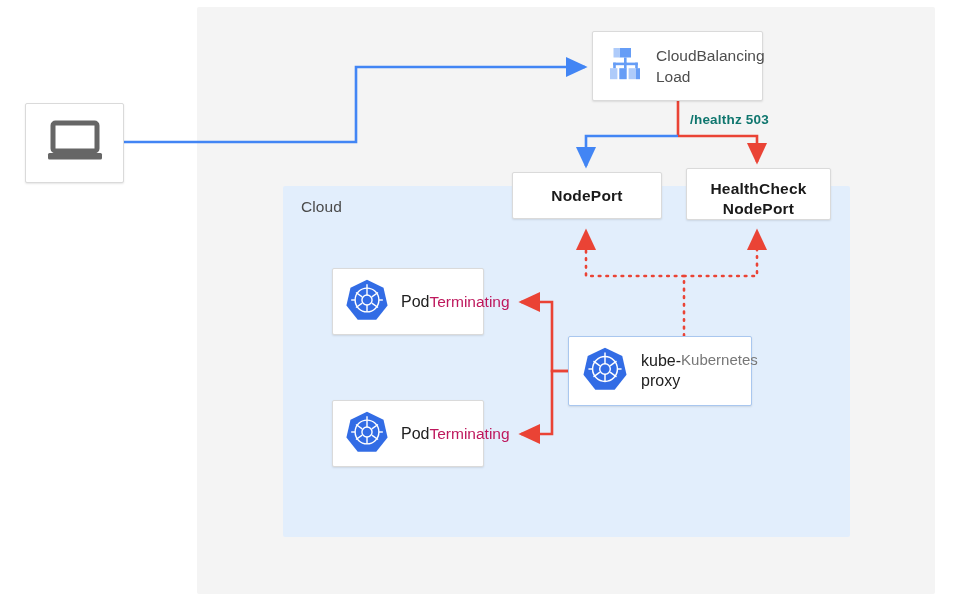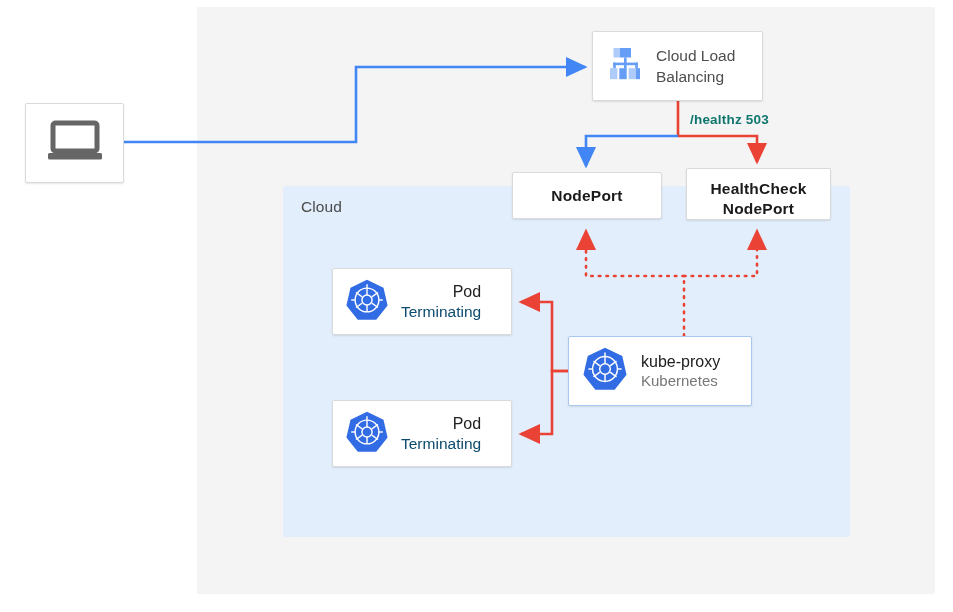--- a/index.html
+++ b/index.html
@@ -89,35 +89,35 @@
     font-weight: bold;
     color: #1a1a1a;
     text-align: center;
     line-height: 1.28;
     letter-spacing: .2px;
   }
 
   
   .pod-card {
     left: 332px;
-    width: 180px; height: 67px;
+    width: 152px; height: 67px;
     padding-left: 12px;
     gap: 12px;
     text-align: right;
   }
   #pod-card-1 { top: 268px; }
   #pod-card-2 { top: 400px; }
   .pod-title {
     font-size: 16px;
     color: #212121;
     line-height: 1.25;
   }
   .pod-sub {
     font-size: 15.5px;
-    color: #0c4a6e;
+    color: #be185d;
     line-height: 1.25;
   }
 
   
   #kubeproxy-card {
     left: 568px; top: 336px;
     width: 184px; height: 70px;
     padding-left: 13px;
     gap: 13px;
     border: 1px solid #a9c7ef;
@@ -141,21 +141,21 @@
     color: #0f766e;
     letter-spacing: .2px;
   }
 
   
   #wires {
     left: 0; top: 0;
     width: 953px; height: 612px;
     pointer-events: none;
   }
-  .text-col { display: flex; flex-direction: column; }
+  .text-col { display: flex; }
 </style>
 </head>
 <body>
 
 <div id="canvas">
 
   <div class="abs" id="outer-panel"></div>
   <div class="abs" id="nodes-panel"></div>
   <div class="abs" id="nodes-label">Cloud</div>
 

